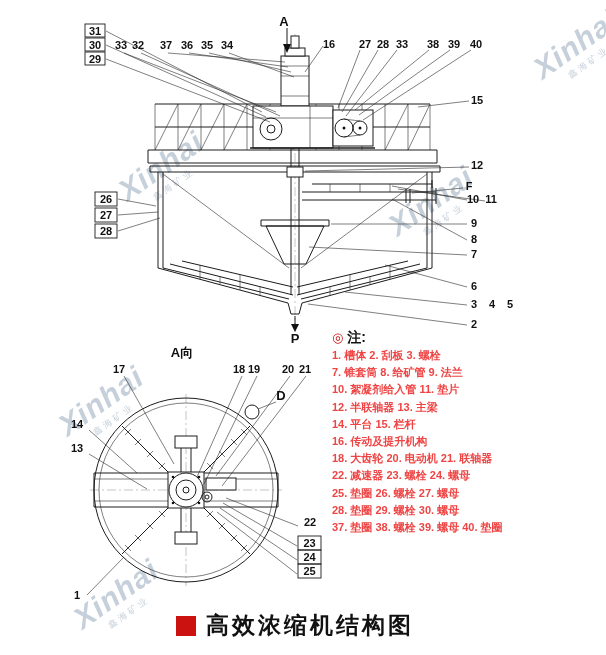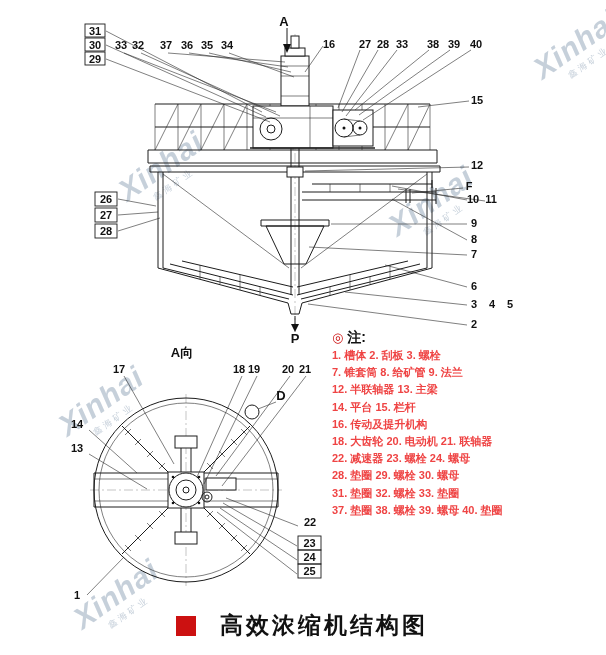--- a/index.html
+++ b/index.html
@@ -14,21 +14,21 @@
   .th{stroke:#1c1c1c;stroke-width:1.7;fill:none;}
   .wf{fill:#fff;stroke:#1c1c1c;stroke-width:1;}
   .cl{stroke:#8a8a8a;stroke-width:.5;stroke-dasharray:9 3 2 3;fill:none;}
   .bx{fill:none;stroke:#1c1c1c;stroke-width:.9;}
   text.co{fill:#111;font-family:"Liberation Sans","DejaVu Sans",sans-serif;font-size:11px;font-weight:bold;text-anchor:middle;}
   text.big{font-size:13px;}
   .notes{position:absolute;left:332px;top:328px;width:272px;z-index:2;}
   .notes-header{font-size:14px;font-weight:bold;color:#111;line-height:18px;}
   .notes-marker{color:#cc1111;margin-right:4px;font-size:13px;}
   .note-line{font-size:11px;font-weight:bold;color:#ef4444;line-height:17.2px;white-space:pre;}
-  .title-bar{position:absolute;left:176px;top:610px;display:flex;align-items:center;gap:24px;z-index:2;}
+  .title-bar{position:absolute;left:176px;top:610px;display:flex;align-items:center;gap:10px;z-index:2;}
   .sq{width:20px;height:20px;background:#cc1111;flex:0 0 auto;}
   .title-text{font-size:23px;font-weight:bold;color:#111;letter-spacing:3px;white-space:nowrap;}
 </style>
 </head>
 <body>
 
 <div class="page">
 
   <div class="wm" style="left:100px;top:150px;">
     <span class="brand">Xinhai</span>
@@ -260,27 +260,28 @@
       <text class="co" x="77" y="599">1</text>
     </g>
   </svg>
 
   <div class="notes">
     <div class="notes-header">
       <span class="notes-marker">◎</span><span>注:</span>
     </div>
     <div class="note-line">1. 槽体 2. 刮板 3. 螺栓</div>
     <div class="note-line">7. 锥套筒 8. 给矿管 9. 法兰</div>
+    <div class="note-line">10. 絮凝剂给入管 11. 垫片</div>
     <div class="note-line">12. 半联轴器 13. 主梁</div>
     <div class="note-line">14. 平台 15. 栏杆</div>
     <div class="note-line">16. 传动及提升机构</div>
     <div class="note-line">18. 大齿轮 20. 电动机 21. 联轴器</div>
     <div class="note-line">22. 减速器 23. 螺栓 24. 螺母</div>
+    <div class="note-line">25. 垫圈 26. 螺栓 27. 螺母</div>
     <div class="note-line">28. 垫圈 29. 螺栓 30. 螺母</div>
-    <div class="note-line">31. 垫圈 32. 螺栓 33. 垫圈</div>
     <div class="note-line">37. 垫圈 38. 螺栓 39. 螺母 40. 垫圈</div>
   </div>
 
   <div class="title-bar">
     <div class="sq"></div>
     <div class="title-text">高效浓缩机结构图</div>
   </div>
 
 </div>
 

